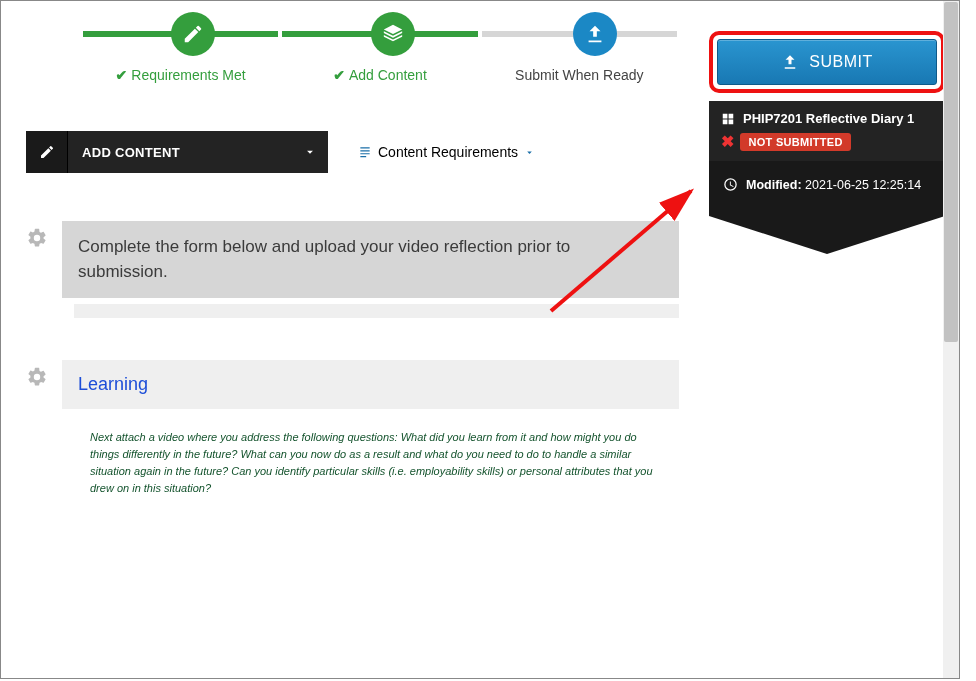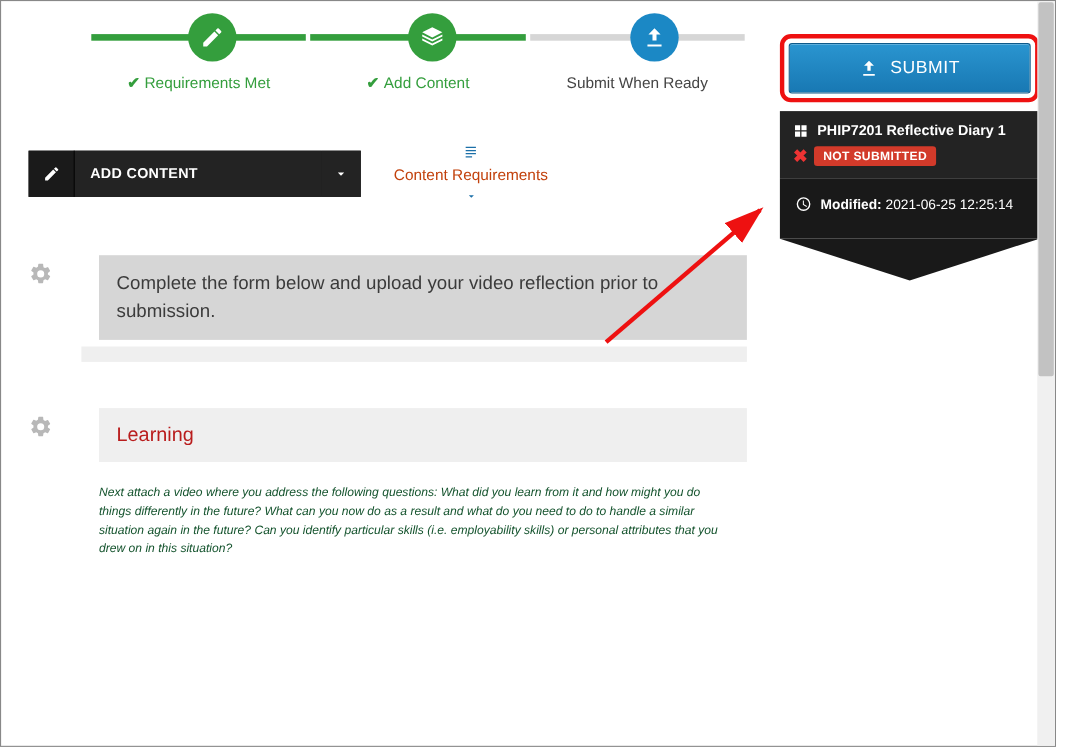--- a/index.html
+++ b/index.html
@@ -33,34 +33,34 @@
 .lbl-dark { color: #444; }
 .check-mark { font-weight: bold; margin-right: 4px; }
 
 .toolbar { display: flex; align-items: center; gap: 30px; margin-top: 48px; }
 .add-content-btn { display: flex; align-items: stretch; background: #1a1a1a; color: #fff; height: 42px; width: 302px; cursor: pointer; }
 .add-content-icon { width: 42px; background: #1a1a1a; display: flex; align-items: center; justify-content: center; border-right: 1px solid #000; }
 .add-content-icon svg { width: 16px; height: 16px; fill: #fff; }
 .add-content-label { flex: 1; display: flex; align-items: center; padding-left: 14px; background: #232323; font-size: 13px; font-weight: 600; letter-spacing: 0.3px; }
 .add-content-chev { width: 36px; display: flex; align-items: center; justify-content: center; background: #232323; }
 .add-content-chev svg { width: 14px; height: 14px; fill: #fff; }
-.content-req { color: #c2410c; font-size: 14px; display: flex; align-items: center; gap: 6px; cursor: pointer; flex-direction: column; }
+.content-req { color: #000000; font-size: 14px; display: flex; align-items: center; gap: 6px; cursor: pointer; }
 .content-req svg { width: 14px; height: 14px; fill: #1b6fa8; }
 
-.block-row { display: flex; align-items: flex-start; gap: 36px; margin-top: 48px; }
+.block-row { display: flex; align-items: flex-start; gap: 8px; margin-top: 48px; }
 .gear { width: 28px; flex-shrink: 0; color: #bcbcbc; margin-top: 6px; }
 .gear svg { width: 22px; height: 22px; fill: #b8b8b8; }
 .instruction-box { flex: 1; background: #d6d6d6; padding: 14px 16px; font-size: 17px; color: #3b3b3b; line-height: 1.45; }
 .thin-bar { height: 14px; background: #efefef; margin: 6px 0 0 48px; }
 
 .form-row { display: flex; align-items: center; gap: 14px; margin-top: 28px; margin-left: 48px; background: #efefef; padding: 10px 14px; width: 320px; }
 .form-row .clip { width: 18px; height: 18px; fill: #3cb043; }
 .form-link { color: #1b6fa8; font-size: 14px; }
 
-.learning-head { background: #efefef; padding: 14px 16px; font-size: 18px; color: #b91c1c; flex: 1; }
+.learning-head { background: #efefef; padding: 14px 16px; font-size: 18px; color: #1d4ed8; flex: 1; }
 .learning-text { margin: 10px 0 0 48px; padding: 10px 16px 0 16px; font-size: 11px; color: #14532d; line-height: 1.55; font-style: italic; }
 
 
 .submit-btn { background: linear-gradient(#2a95d0, #1878b3); color: #fff; height: 46px; display: flex; align-items: center; justify-content: center; gap: 10px; font-size: 16px; letter-spacing: 0.5px; border: 1px solid #0e5a8a; border-radius: 3px; cursor: pointer; box-shadow: inset 0 1px 0 rgba(255,255,255,0.25); }
 .submit-btn svg { width: 18px; height: 18px; fill: #fff; }
 .submit-highlight { border: 4px solid #e11; border-radius: 10px; padding: 4px; margin-bottom: 8px; }
 
 .import-bar { background: linear-gradient(#2a95d0, #1878b3); color: #fff; padding: 10px 12px; font-size: 13px; font-weight: 600; display: flex; align-items: center; gap: 8px; border: 1px solid #0e5a8a; cursor: pointer; }
 .import-bar svg { width: 14px; height: 14px; fill: #fff; }
 

